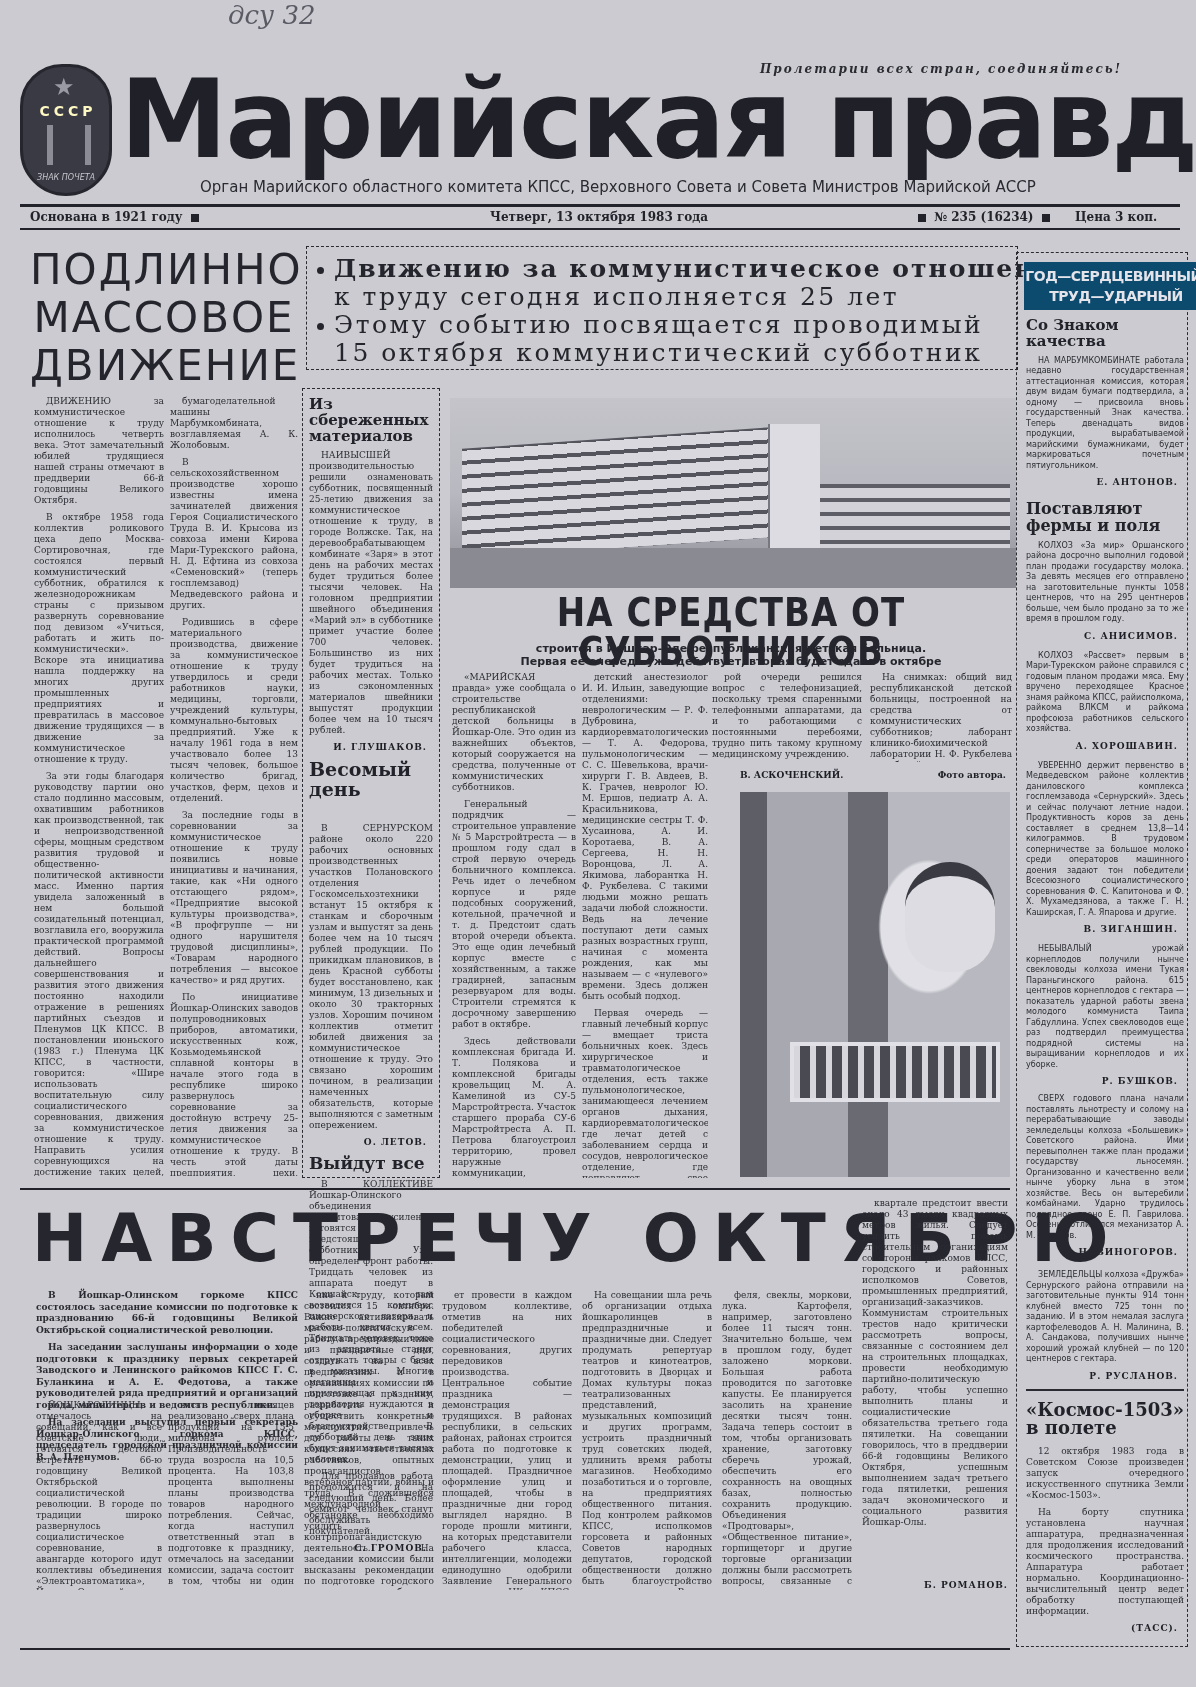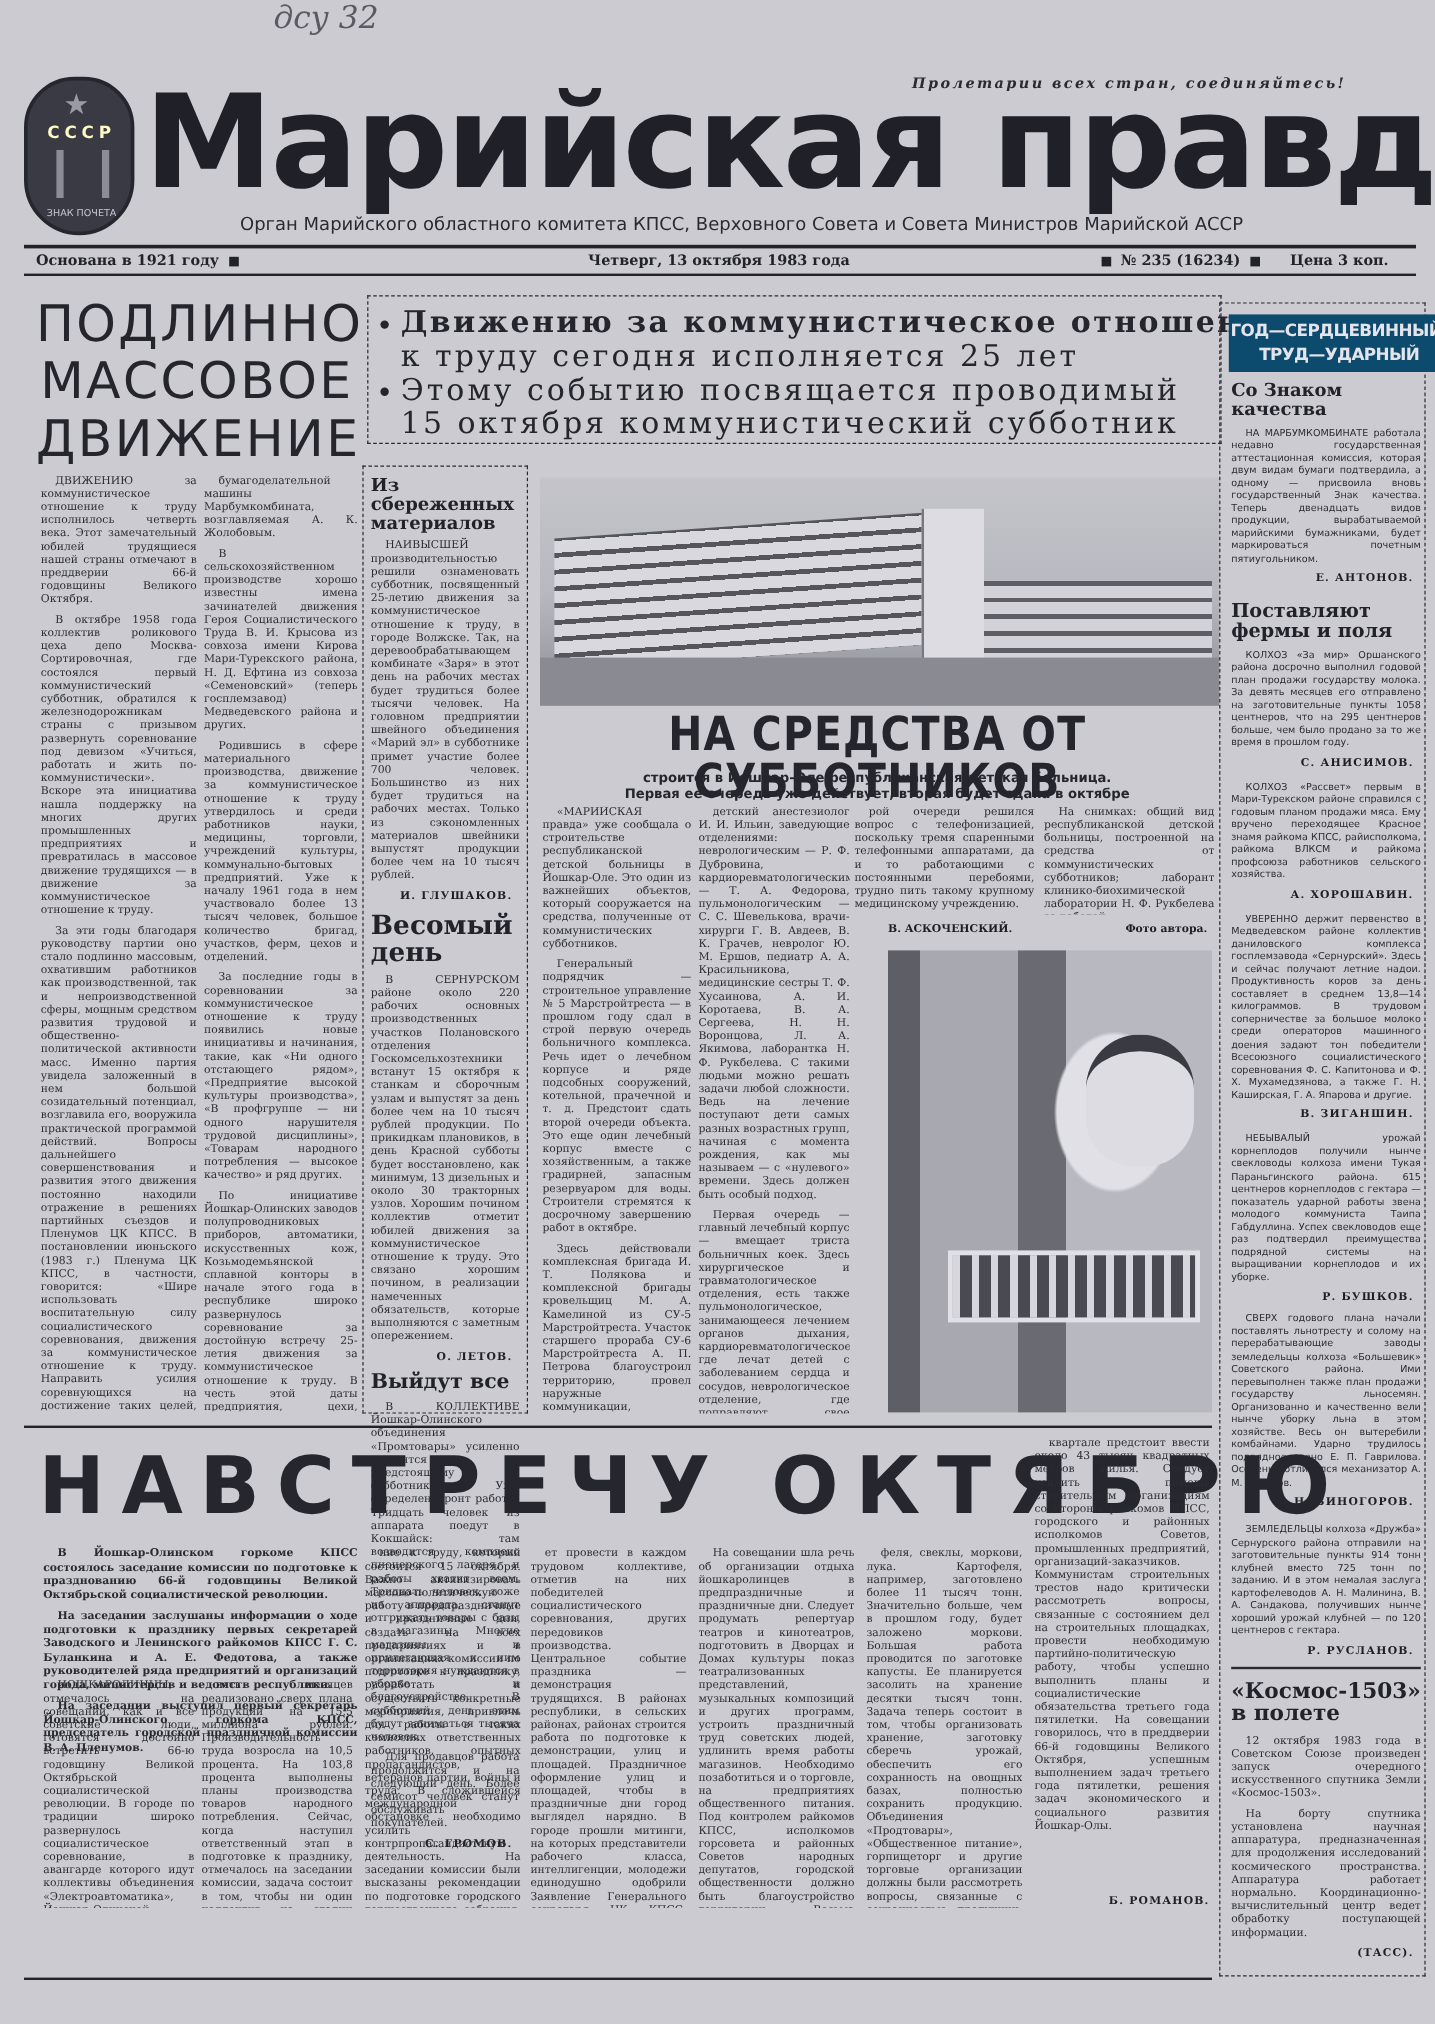--- a/index.html
+++ b/index.html
@@ -5,21 +5,21 @@
   * { box-sizing: border-box; margin: 0; padding: 0; }
   html, body { width: 1196px; height: 1687px; background: #c9c9cf; overflow: hidden; }
   body { font-family: "DejaVu Serif", serif; color: #1e1e26; position: relative; }
   .page { position: absolute; left: 0; top: 0; width: 1196px; height: 1687px; background: #cbcbd1; }
   .handnote { position: absolute; left: 228px; top: 0; font-family: "DejaVu Serif", serif; font-style: italic; font-size: 26px; color: #5a5a64; }
   .slogan { position: absolute; left: 760px; top: 62px; font-size: 12px; font-style: italic; font-weight: bold; letter-spacing: 2px; color: #2a2a32; }
   .emblem { position: absolute; left: 20px; top: 64px; width: 92px; height: 132px; border-radius: 44px 44px 48px 48px; background: #3a3a44; border: 3px solid #26262e; }
   .emblem .star { position: absolute; left: 30px; top: 6px; color: #9a9aa4; font-size: 24px; }
   .emblem .cccp { position: absolute; left: 10px; top: 36px; width: 70px; text-align: center; color: #fef9c3; font-family: "DejaVu Sans", sans-serif; font-weight: bold; font-size: 14px; letter-spacing: 4px; }
   .emblem .figs { position: absolute; left: 24px; top: 58px; width: 44px; height: 40px; border-left: 6px solid #8c8c96; border-right: 6px solid #8c8c96; }
-  .emblem .znak { position: absolute; left: 14px; top: 106px; width: 62px; text-align: center; font-family: "DejaVu Sans", sans-serif; font-size: 8px; color: #c4c4cc; }
+  .emblem .znak { position: absolute; left: 14px; top: 106px; width: 62px; text-align: left; font-family: "DejaVu Sans", sans-serif; font-size: 8px; color: #c4c4cc; font-style: italic; }
   .masthead { position: absolute; left: 120px; top: 70px; width: 1010px; font-family: "DejaVu Sans", sans-serif; font-weight: bold; font-size: 108px; line-height: 100px; letter-spacing: -2px; color: #202028; transform: scaleY(1.0); white-space: nowrap; }
   .organ { position: absolute; left: 200px; top: 178px; font-family: "DejaVu Sans", sans-serif; font-size: 15px; color: #2a2a32; white-space: nowrap; }
   .rule-thick { position: absolute; left: 20px; width: 1160px; height: 3px; background: #22222a; }
   .infobar { position: absolute; left: 30px; top: 210px; width: 1150px; height: 18px; font-size: 12px; font-weight: bold; color: #22222a; }
   .infobar .founded { position: absolute; left: 0; top: 0; }
   .infobar .date { position: absolute; left: 460px; top: 0; }
   .infobar .issue { position: absolute; left: 880px; top: 0; }
   .infobar .price { position: absolute; left: 1045px; top: 0; }
   .sq { display: inline-block; width: 8px; height: 8px; background: #22222a; margin: 0 8px; vertical-align: middle; }
 
@@ -104,21 +104,21 @@
     <div class="line line2"><span class="bullet"></span><span>Этому событию посвящается проводимый</span></div>
     <div class="line line2" style="padding-left:17px;">15 октября коммунистический субботник</div>
   </div>
 
   <div class="box" style="left:302px; top:388px; width:138px; height:790px; padding:8px 6px;">
     <div class="sub-head" style="font-size:15px; margin-bottom:6px;">Из сбереженных материалов</div>
     <div class="text">
         <p>НАИВЫСШЕЙ производительностью решили ознаменовать субботник, посвященный 25-летию движения за коммунистическое отношение к труду, в городе Волжске. Так, на деревообрабатывающем комбинате «Заря» в этот день на рабочих местах будет трудиться более тысячи человек. На головном предприятии швейного объединения «Марий эл» в субботнике примет участие более 700 человек. Большинство из них будет трудиться на рабочих местах. Только из сэкономленных материалов швейники выпустят продукции более чем на 10 тысяч рублей.</p>
       </div>
     <div class="sign">И. ГЛУШАКОВ.</div>
-    <div class="sub-head" style="font-size:22px; margin:8px 0 6px;">Весомый день</div>
+    <div class="sub-head" style="font-size:19px; margin:8px 0 23px;">Весомый день</div>
     <div class="text">
         <p>В СЕРНУРСКОМ районе около 220 рабочих основных производственных участков Полановского отделения Госкомсельхозтехники встанут 15 октября к станкам и сборочным узлам и выпустят за день более чем на 10 тысяч рублей продукции. По прикидкам плановиков, в день Красной субботы будет восстановлено, как минимум, 13 дизельных и около 30 тракторных узлов. Хорошим почином коллектив отметит юбилей движения за коммунистическое отношение к труду. Это связано хорошим почином, в реализации намеченных обязательств, которые выполняются с заметным опережением.</p>
       </div>
     <div class="sign">О. ЛЕТОВ.</div>
     <div class="sub-head" style="font-size:17px; margin:8px 0 6px;">Выйдут все</div>
     <div class="text">
       <p>В КОЛЛЕКТИВЕ Йошкар-Олинского объединения «Промтовары» усиленно готовятся к предстоящему субботнику. Уже определен фронт работы. Тридцать человек из аппарата поедут в Кокшайск: там возводится комплекс пионерского лагеря, и работы хватит всем. Тридцать человек, тоже из аппарата, станут отгружать товары с базы в магазины. Многие магазины и прилегающая к ним территория нуждаются в уборке и благоустройстве. В субботний день этим будут заниматься тысяча человек.</p>
       <p>Для продавцов работа продолжится и на следующий день. Более семисот человек станут обслуживать покупателей.</p>
     </div>
     <div class="sign">С. ГРОМОВ.</div>

